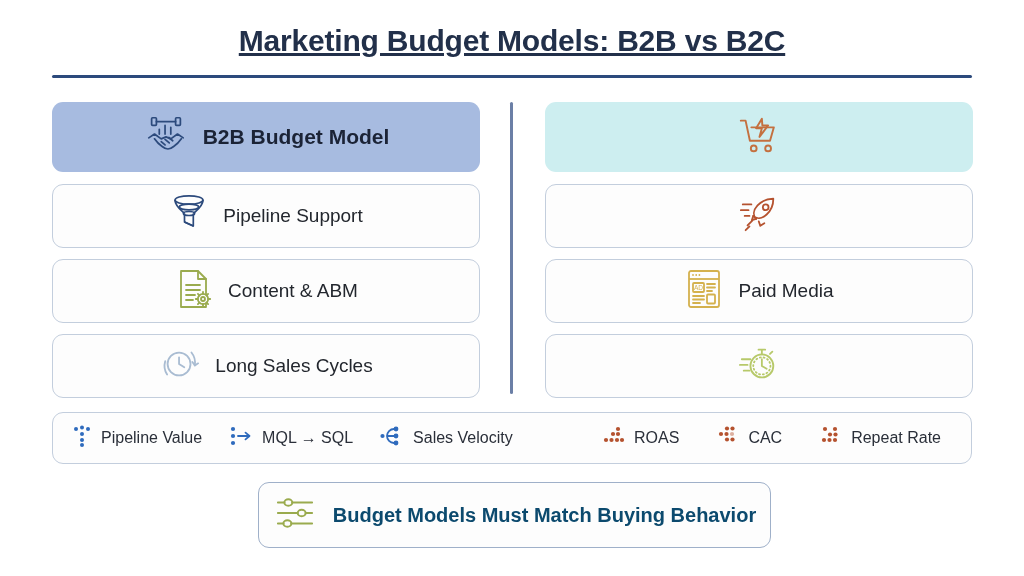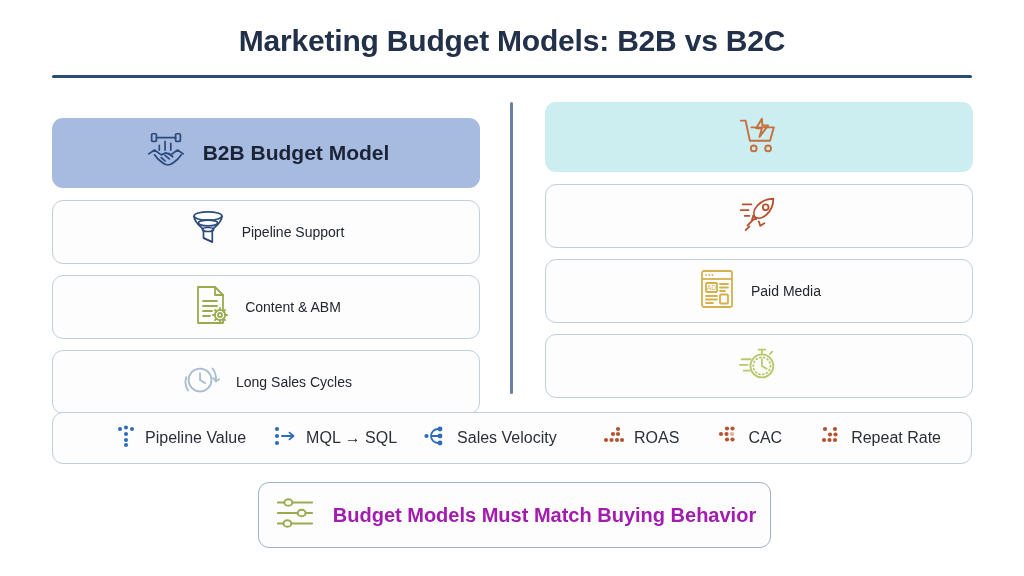--- a/index.html
+++ b/index.html
@@ -10,29 +10,30 @@
     overflow: hidden;
   }
   .page { position: relative; width: 1024px; height: 576px; background: #fff; }
 
   
   .title {
     position: absolute; left: 0; top: 24px; width: 1024px;
     text-align: center;
     font-size: 30px; font-weight: 700; letter-spacing: -0.2px;
     color: #22304a;
+    text-decoration: underline;
   }
   .title-rule {
     position: absolute; left: 52px; top: 75px; width: 920px; height: 3px;
     background: #2c4a7c; border-radius: 2px;
   }
 
   
   .col { position: absolute; width: 428px; }
-  .col-left  { left: 52px;  top: 118px; }
+  .col-left  { left: 52px;  top: 102px; }
   .col-right { left: 545px; top: 102px; }
 
   .divider {
     position: absolute; left: 510px; top: 102px;
     width: 3px; height: 292px;
     background: #6b7fa6; border-radius: 2px;
   }
 
   
   .card {
@@ -41,50 +42,50 @@
     height: 64px; margin-bottom: 11px;
     border-radius: 11px;
     background: #fdfdfd;
     border: 1.5px solid #c3cedd;
   }
   .card.header-card { border: none; height: 70px; margin-bottom: 12px; }
   .card.b2b { background: #a7bbe0; }
   .card.b2c { background: #cdeef0; }
 
   .card-label {
-    font-size: 14px; color: #23272e; font-weight: 400;
+    font-size: 19px; color: #23272e; font-weight: 400;
     white-space: nowrap;
   }
   .header-card .card-label { font-size: 21px; font-weight: 700; color: #1b2336; }
 
   .icon { display: block; flex: 0 0 auto; }
 
   
   .metrics {
     position: absolute; left: 52px; top: 412px;
     width: 920px; height: 52px;
     border-radius: 11px; background: #fdfdfd;
     border: 1.5px solid #c3cedd;
-    display: flex; align-items: center; padding-left: 44px;
+    display: flex; align-items: center;
   }
   .metrics-group { display: flex; align-items: center; }
   .metrics-left  { padding-left: 18px; gap: 26px; }
   .metrics-right { margin-left: auto; padding-right: 30px; gap: 37px; }
   .metric { display: flex; align-items: center; gap: 8px; }
   .metric-label { font-size: 16px; color: #2a2f39; white-space: nowrap; }
 
   
   .banner {
     position: absolute; left: 258px; top: 482px;
     width: 513px; height: 66px;
     border-radius: 11px; background: #fdfdfd;
     border: 1.5px solid #9fb0c9;
     display: flex; align-items: center; justify-content: center; gap: 16px;
   }
-  .banner-label { font-size: 20px; font-weight: 700; color: #a21caf; white-space: nowrap; }
+  .banner-label { font-size: 20px; font-weight: 700; color: #0c4a6e; white-space: nowrap; }
 </style>
 </head>
 <body>
 
 <div class="page">
 
   <div class="title">Marketing Budget Models: B2B vs B2C</div>
   <div class="title-rule"></div>
 
   <div class="divider"></div>

